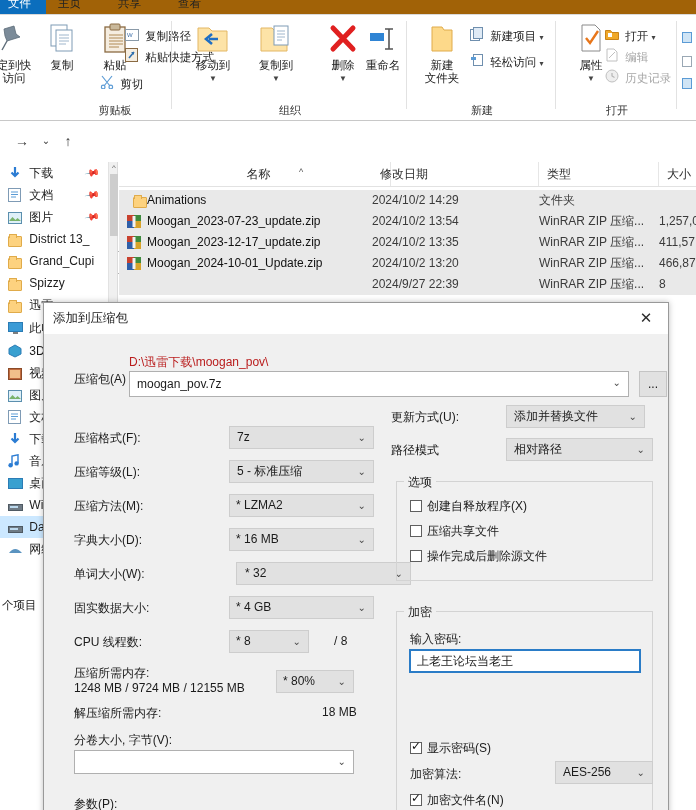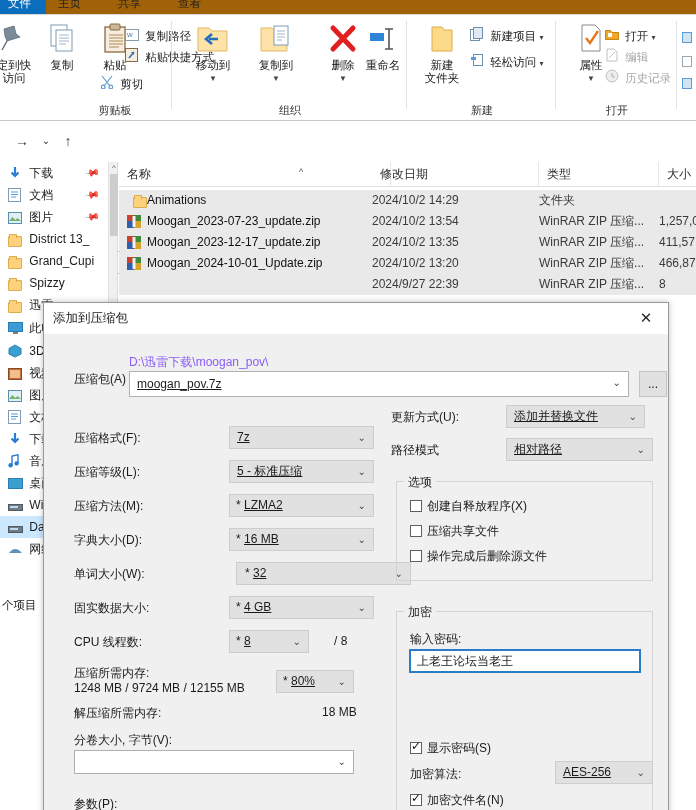--- a/index.html
+++ b/index.html
@@ -185,21 +185,21 @@
     position: absolute; font-size: 12px; color: #1b1b1b; white-space: nowrap;
   }
   .val {
     position: absolute; font-size: 12px; color: #1b1b1b; white-space: nowrap;
   }
   .combo {
     position: absolute; height: 23px; background: #e1e1e1;
     border: 1px solid #cdcdcd; font-size: 12px; color: #1b1b1b;
     line-height: 21px; padding-left: 7px; white-space: nowrap; overflow: hidden;
   }
-  .combo .cv { display: inline-block; text-decoration: underline; }
+  .combo .cv { display: inline-block; }
   .combo .ar {
     position: absolute; right: 7px; top: 0; font-size: 10px; color: #4a4a4a; line-height: 22px;
   }
   .combo.white { background: #ffffff; border: 1px solid #b0b0b0; }
   .txt {
     position: absolute; height: 25px; background: #ffffff;
     border: 1px solid #8a8a8a; font-size: 12px; color: #1b1b1b;
     line-height: 23px; padding-left: 6px; white-space: nowrap; overflow: hidden;
   }
   .txt.focus { border: 2px solid #2a7cc7; line-height: 21px; }
@@ -599,21 +599,21 @@
       </div>
     </div>
 
     <div class="splitter">
       <div class="uparrow">^</div>
       <div class="thumb" style="top:12px;"></div>
     </div>
 
     <div class="filepane">
       <div class="colhdr">
-        <div class="col" style="left:0px;width:272px;">
+        <div class="col" style="left:0px;width:272px;text-align:center;">
           <span>名称</span>
           <span class="sortmark" style="left:180px;">^</span>
         </div>
         <div class="col" style="left:253px;width:167px;">修改日期</div>
         <div class="col" style="left:420px;width:120px;">类型</div>
         <div class="col" style="left:540px;width:120px;border-right:none;">大小</div>
       </div>
 
       <div class="frow sel" style="top:28px;text-align:right;">
         <span class="fname">
@@ -690,21 +690,21 @@
     <div class="dlg-title">
       <div class="t">添加到压缩包</div>
       <div class="dlg-close">✕</div>
     </div>
 
     <div class="dlg-body">
 
       <div class="lbl" style="left:30px;top:37px;">
         <span>压缩包(A)</span>
       </div>
-      <div class="val" style="left:85px;top:20px;color:#8b5cf6;">D:\迅雷下载\moogan_pov\</div>
+      <div class="val" style="left:85px;top:20px;color:#b91c1c;">D:\迅雷下载\moogan_pov\</div>
       <div class="combo white" style="left:85px;top:37px;width:500px;height:26px;line-height:24px;">
         <span class="cv">moogan_pov.7z</span>
         <span class="ar">⌄</span>
       </div>
       <div class="btn-sm" style="left:595px;top:37px;width:28px;height:26px;line-height:24px;">...</div>
 
       <div class="lbl" style="left:30px;top:96px;">压缩格式(F):</div>
       <div class="lbl" style="left:30px;top:130px;">压缩等级(L):</div>
       <div class="lbl" style="left:30px;top:164px;">压缩方法(M):</div>
       <div class="lbl" style="left:30px;top:198px;">字典大小(D):</div>

